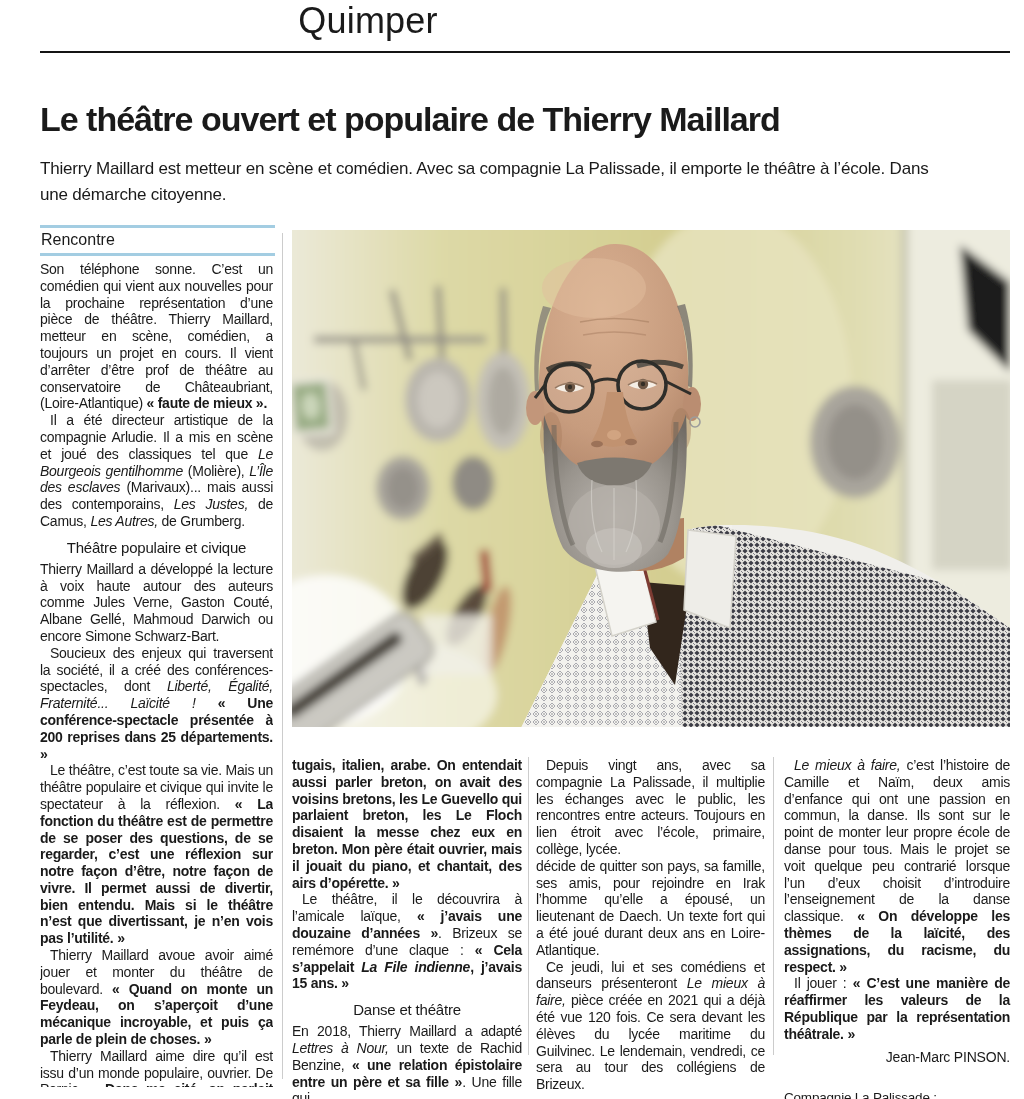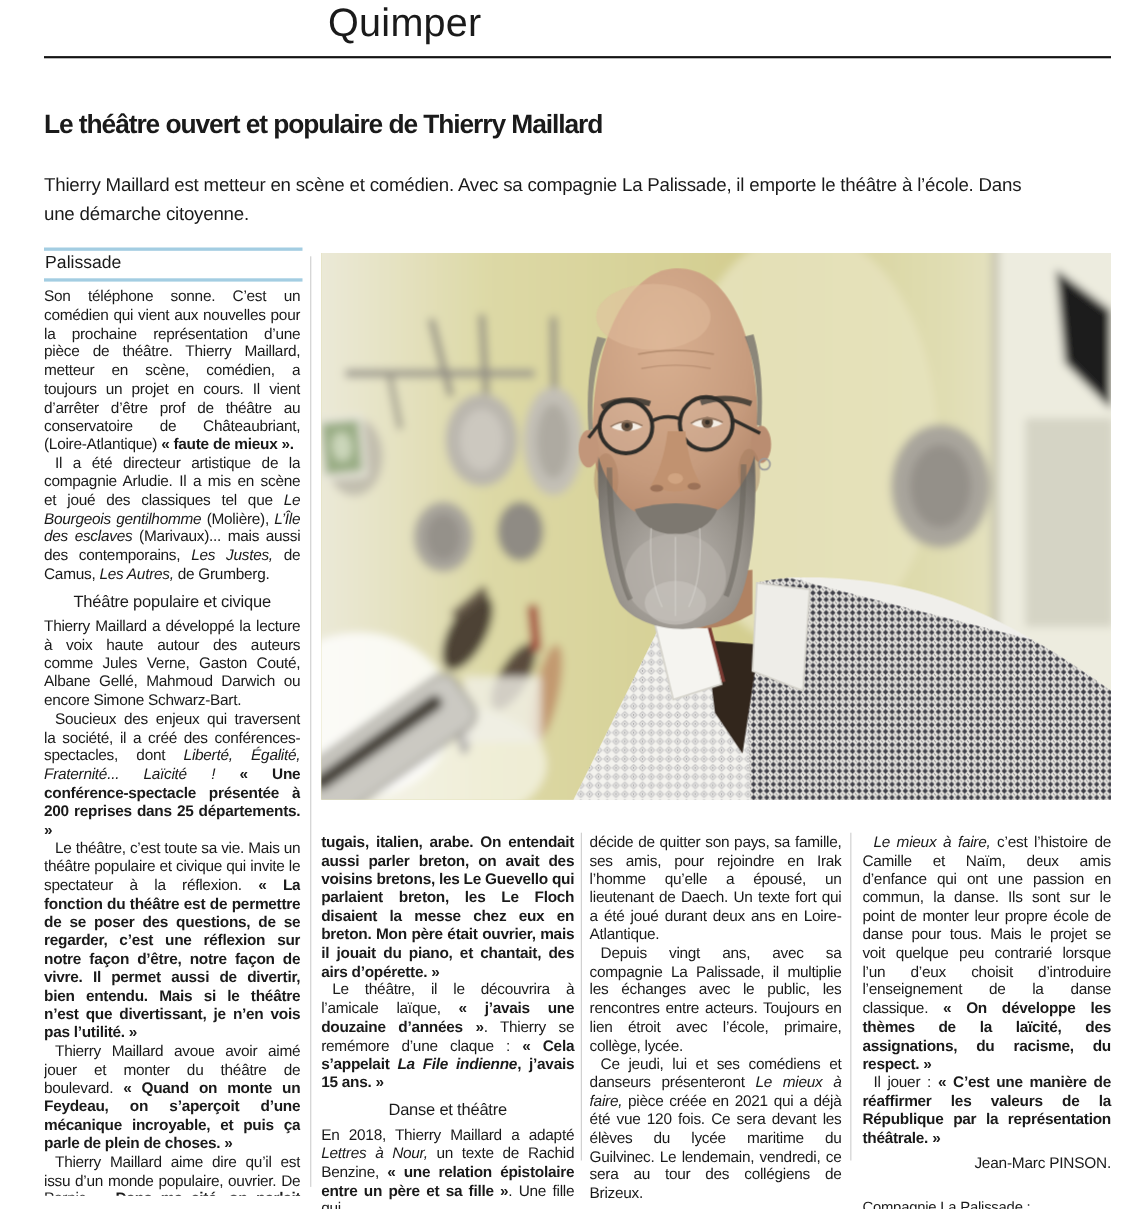--- a/index.html
+++ b/index.html
@@ -15,21 +15,21 @@
     position:relative;overflow:hidden;
   }
   .page{position:absolute;inset:0;padding-left:24px;}
   .section-title{
     position:absolute;top:0;left:0;width:736px;margin:0;
     text-align:center;font-size:36px;font-weight:400;letter-spacing:0.2px;
   }
   .top-rule{position:absolute;top:51px;left:40px;width:970px;height:2px;background:#141414;}
   .headline{
     position:absolute;top:100px;left:40px;width:960px;margin:0;
-    font-size:24px;font-weight:700;letter-spacing:-1px;white-space:nowrap;
+    font-size:34px;font-weight:700;letter-spacing:-1px;white-space:nowrap;
   }
   .standfirst{
     position:absolute;top:156px;left:40px;width:900px;margin:0;
     font-size:17px;line-height:26px;letter-spacing:-0.2px;
   }
   .kicker{
     position:absolute;top:225px;left:40px;width:234px;
     border-top:3px solid var(--rule-blue);border-bottom:3px solid var(--rule-blue);
     padding:3px 0 4px 1px;font-size:16px;
   }
@@ -65,21 +65,21 @@
 <body>
 
 <div class="page">
 
   <h1 class="section-title">Quimper</h1>
   <div class="top-rule"></div>
 
   <h2 class="headline">Le théâtre ouvert et populaire de Thierry Maillard</h2>
   <p class="standfirst">Thierry Maillard est metteur en scène et comédien. Avec sa compagnie La Palissade, il emporte le théâtre à l’école. Dans une démarche citoyenne.</p>
 
-  <div class="kicker">Palissade</div>
+  <div class="kicker">Rencontre</div>
 
   <div class="col col1">
       <p class="para"><span class="s-n">Son téléphone sonne. C’est un comédien qui vient aux nouvelles pour la prochaine représentation d’une pièce de théâtre. Thierry Maillard, metteur en scène, comédien, a toujours un projet en cours. Il vient d’arrêter d’être prof de théâtre au conservatoire de Châteaubriant, (Loire-Atlantique) </span><span class="s-b">« faute de mieux ».</span></p>
       <p class="para indent"><span class="s-n">Il a été directeur artistique de la compagnie Arludie. Il a mis en scène et joué des classiques tel que </span><span class="s-i">Le Bourgeois gentilhomme</span><span class="s-n"> (Molière), </span><span class="s-i">L’Île des esclaves</span><span class="s-n"> (Marivaux)... mais aussi des contemporains, </span><span class="s-i">Les Justes,</span><span class="s-n"> de Camus, </span><span class="s-i">Les Autres,</span><span class="s-n"> de Grumberg.</span></p>
       <h3 class="intertitle"><span class="s-n">Théâtre populaire et civique</span></h3>
       <p class="para"><span class="s-n">Thierry Maillard a développé la lecture à voix haute autour des auteurs comme Jules Verne, Gaston Couté, Albane Gellé, Mahmoud Darwich ou encore Simone Schwarz-Bart.</span></p>
       <p class="para indent"><span class="s-n">Soucieux des enjeux qui traversent la société, il a créé des conférences-spectacles, dont </span><span class="s-i">Liberté, Égalité, Fraternité... Laïcité !</span><span class="s-n"> </span><span class="s-b">« Une conférence-spectacle présentée à 200 reprises dans 25 départements. »</span></p>
       <p class="para indent"><span class="s-n">Le théâtre, c’est toute sa vie. Mais un théâtre populaire et civique qui invite le spectateur à la réflexion. </span><span class="s-b">« La fonction du théâtre est de permettre de se poser des questions, de se regarder, c’est une réflexion sur notre façon d’être, notre façon de vivre. Il permet aussi de divertir, bien entendu. Mais si le théâtre n’est que divertissant, je n’en vois pas l’utilité. »</span></p>
       <p class="para indent"><span class="s-n">Thierry Maillard avoue avoir aimé jouer et monter du théâtre de boulevard. </span><span class="s-b">« Quand on monte un Feydeau, on s’aperçoit d’une mécanique incroyable, et puis ça parle de plein de choses. »</span></p>
       <p class="para indent"><span class="s-n">Thierry Maillard aime dire qu’il est issu d’un monde populaire, ouvrier. De Pornic. </span><span class="s-b">« Dans ma cité, on parlait toutes les langues étrangères, por-</span></p>
@@ -242,27 +242,27 @@
         <path d="M262,195 C262,245 270,292 281,315" fill="none" stroke="#645f58" stroke-width="5" opacity="0.5"></path>
         <path d="M384,192 C384,240 378,288 368,312" fill="none" stroke="#645f58" stroke-width="5" opacity="0.5"></path>
         <path d="M300,250 C298,280 302,305 310,322 M322,258 C322,288 322,310 322,330 M344,250 C346,280 342,305 334,322" fill="none" stroke="#d9d6d0" stroke-width="1.2" opacity="0.6"></path>
       </g>
     </svg>
   </figure>
 
 
   <div class="col col2">
       <p class="para"><span class="s-b">tugais, italien, arabe. On entendait aussi parler breton, on avait des voisins bretons, les Le Guevello qui parlaient breton, les Le Floch disaient la messe chez eux en breton. Mon père était ouvrier, mais il jouait du piano, et chantait, des airs d’opérette. »</span></p>
-      <p class="para indent"><span class="s-n">Le théâtre, il le découvrira à l’amicale laïque, </span><span class="s-b">« j’avais une douzaine d’années »</span><span class="s-n">. Thierry se remémore d’une claque : </span><span class="s-b">« Cela s’appelait </span><span class="s-bi">La File indienne</span><span class="s-b">, j’avais 15 ans. »</span></p>
+      <p class="para indent"><span class="s-n">Le théâtre, il le découvrira à l’amicale laïque, </span><span class="s-b">« j’avais une douzaine d’années »</span><span class="s-n">. Brizeux se remémore d’une claque : </span><span class="s-b">« Cela s’appelait </span><span class="s-bi">La File indienne</span><span class="s-b">, j’avais 15 ans. »</span></p>
       <h3 class="intertitle"><span class="s-n">Danse et théâtre</span></h3>
       <p class="para"><span class="s-n">En 2018, Thierry Maillard a adapté </span><span class="s-i">Lettres à Nour,</span><span class="s-n"> un texte de Rachid Benzine, </span><span class="s-b">« une relation épistolaire entre un père et sa fille »</span><span class="s-n">. Une fille qui</span></p>
     </div>
   <div class="col col3">
+      <p class="para indent"><span class="s-n">Depuis vingt ans, avec sa compagnie La Palissade, il multiplie les échanges avec le public, les rencontres entre acteurs. Toujours en lien étroit avec l’école, primaire, collège, lycée.</span></p>
       <p class="para"><span class="s-n">décide de quitter son pays, sa famille, ses amis, pour rejoindre en Irak l’homme qu’elle a épousé, un lieutenant de Daech. Un texte fort qui a été joué durant deux ans en Loire-Atlantique.</span></p>
-      <p class="para indent"><span class="s-n">Depuis vingt ans, avec sa compagnie La Palissade, il multiplie les échanges avec le public, les rencontres entre acteurs. Toujours en lien étroit avec l’école, primaire, collège, lycée.</span></p>
       <p class="para indent"><span class="s-n">Ce jeudi, lui et ses comédiens et danseurs présenteront </span><span class="s-i">Le mieux à faire,</span><span class="s-n"> pièce créée en 2021 qui a déjà été vue 120 fois. Ce sera devant les élèves du lycée maritime du Guilvinec. Le lendemain, vendredi, ce sera au tour des collégiens de Brizeux.</span></p>
     </div>
   <div class="col col4">
       <p class="para indent"><span class="s-i">Le mieux à faire,</span><span class="s-n"> c’est l’histoire de Camille et Naïm, deux amis d’enfance qui ont une passion en commun, la danse. Ils sont sur le point de monter leur propre école de danse pour tous. Mais le projet se voit quelque peu contrarié lorsque l’un d’eux choisit d’introduire l’enseignement de la danse classique. </span><span class="s-b">« On développe les thèmes de la laïcité, des assignations, du racisme, du respect. »</span></p>
       <p class="para indent"><span class="s-n">Il jouer : </span><span class="s-b">« C’est une manière de réaffirmer les valeurs de la République par la représentation théâtrale. »</span></p>
       <p class="byline"><span class="s-n">Jean-Marc PINSON.</span></p>
       <p class="contact"><span class="s-n">Compagnie La Palissade :</span></p>
     </div>
 
   <div class="vrule vrule1"></div>

